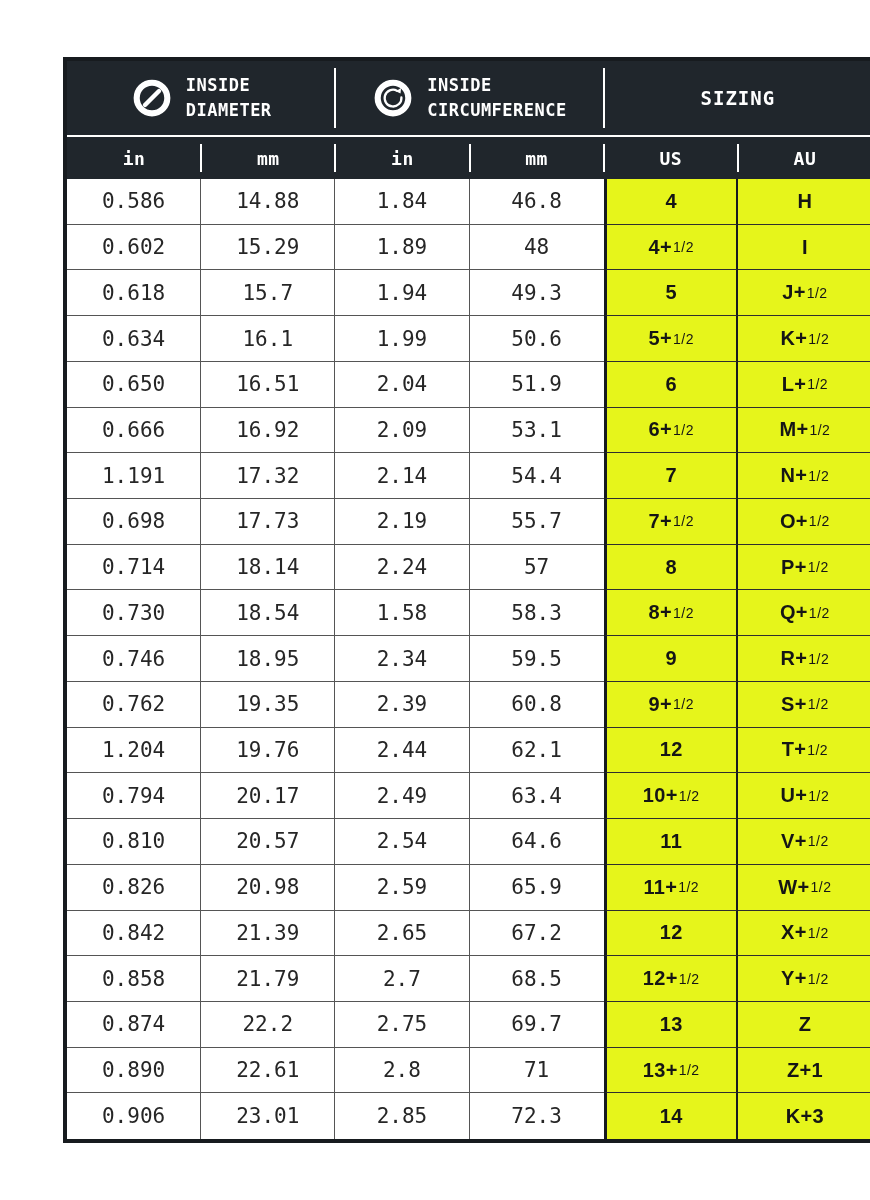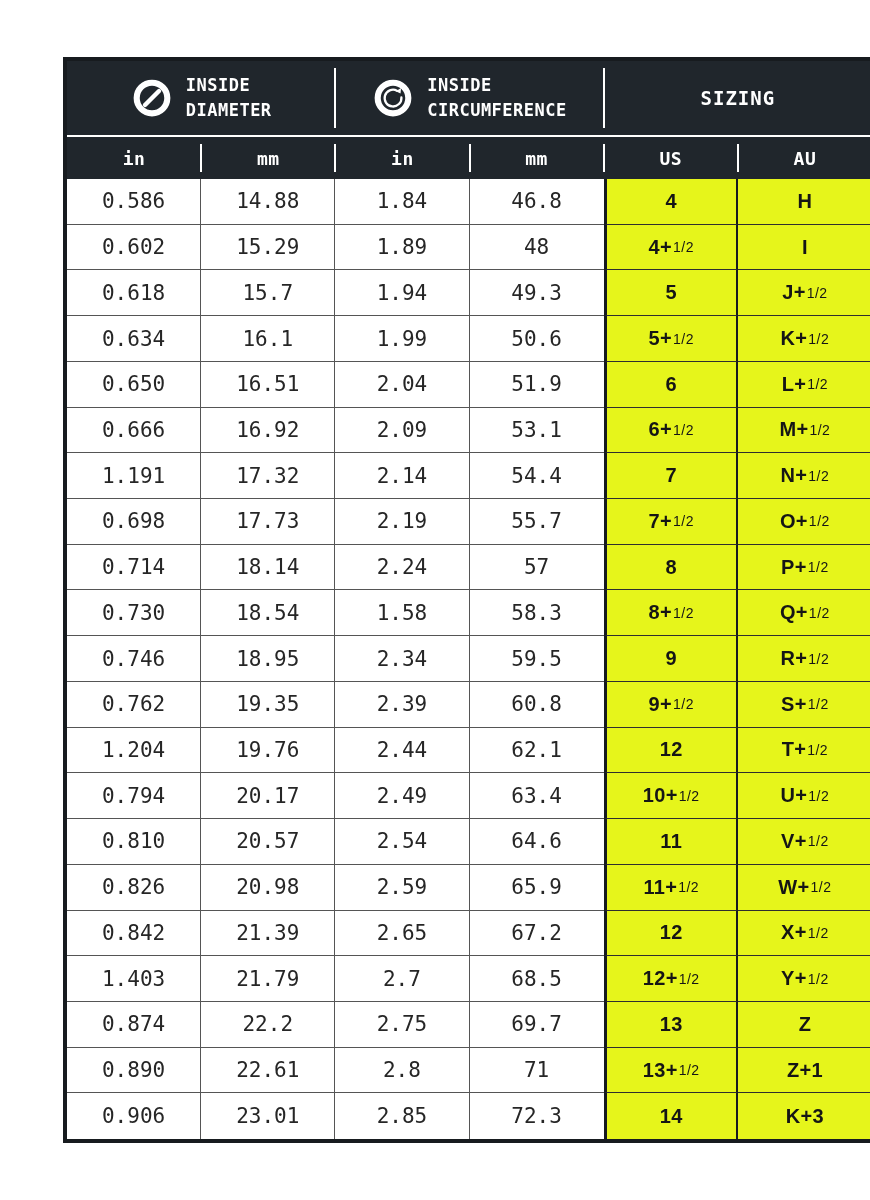--- a/index.html
+++ b/index.html
@@ -321,21 +321,21 @@
           <div class="cell num">67.2</div>
           <div class="cell size us">
             <span class="sz-main">12</span>
           </div>
           <div class="cell size au">
             <span class="sz-main">X+</span>
             <span class="sz-frac">1/2</span>
           </div>
         </div>
         <div class="trow">
-          <div class="cell num">1.403</div>
+          <div class="cell num">0.858</div>
           <div class="cell num">21.79</div>
           <div class="cell num">2.7</div>
           <div class="cell num">68.5</div>
           <div class="cell size us">
             <span class="sz-main">12+</span>
             <span class="sz-frac">1/2</span>
           </div>
           <div class="cell size au">
             <span class="sz-main">Y+</span>
             <span class="sz-frac">1/2</span>

